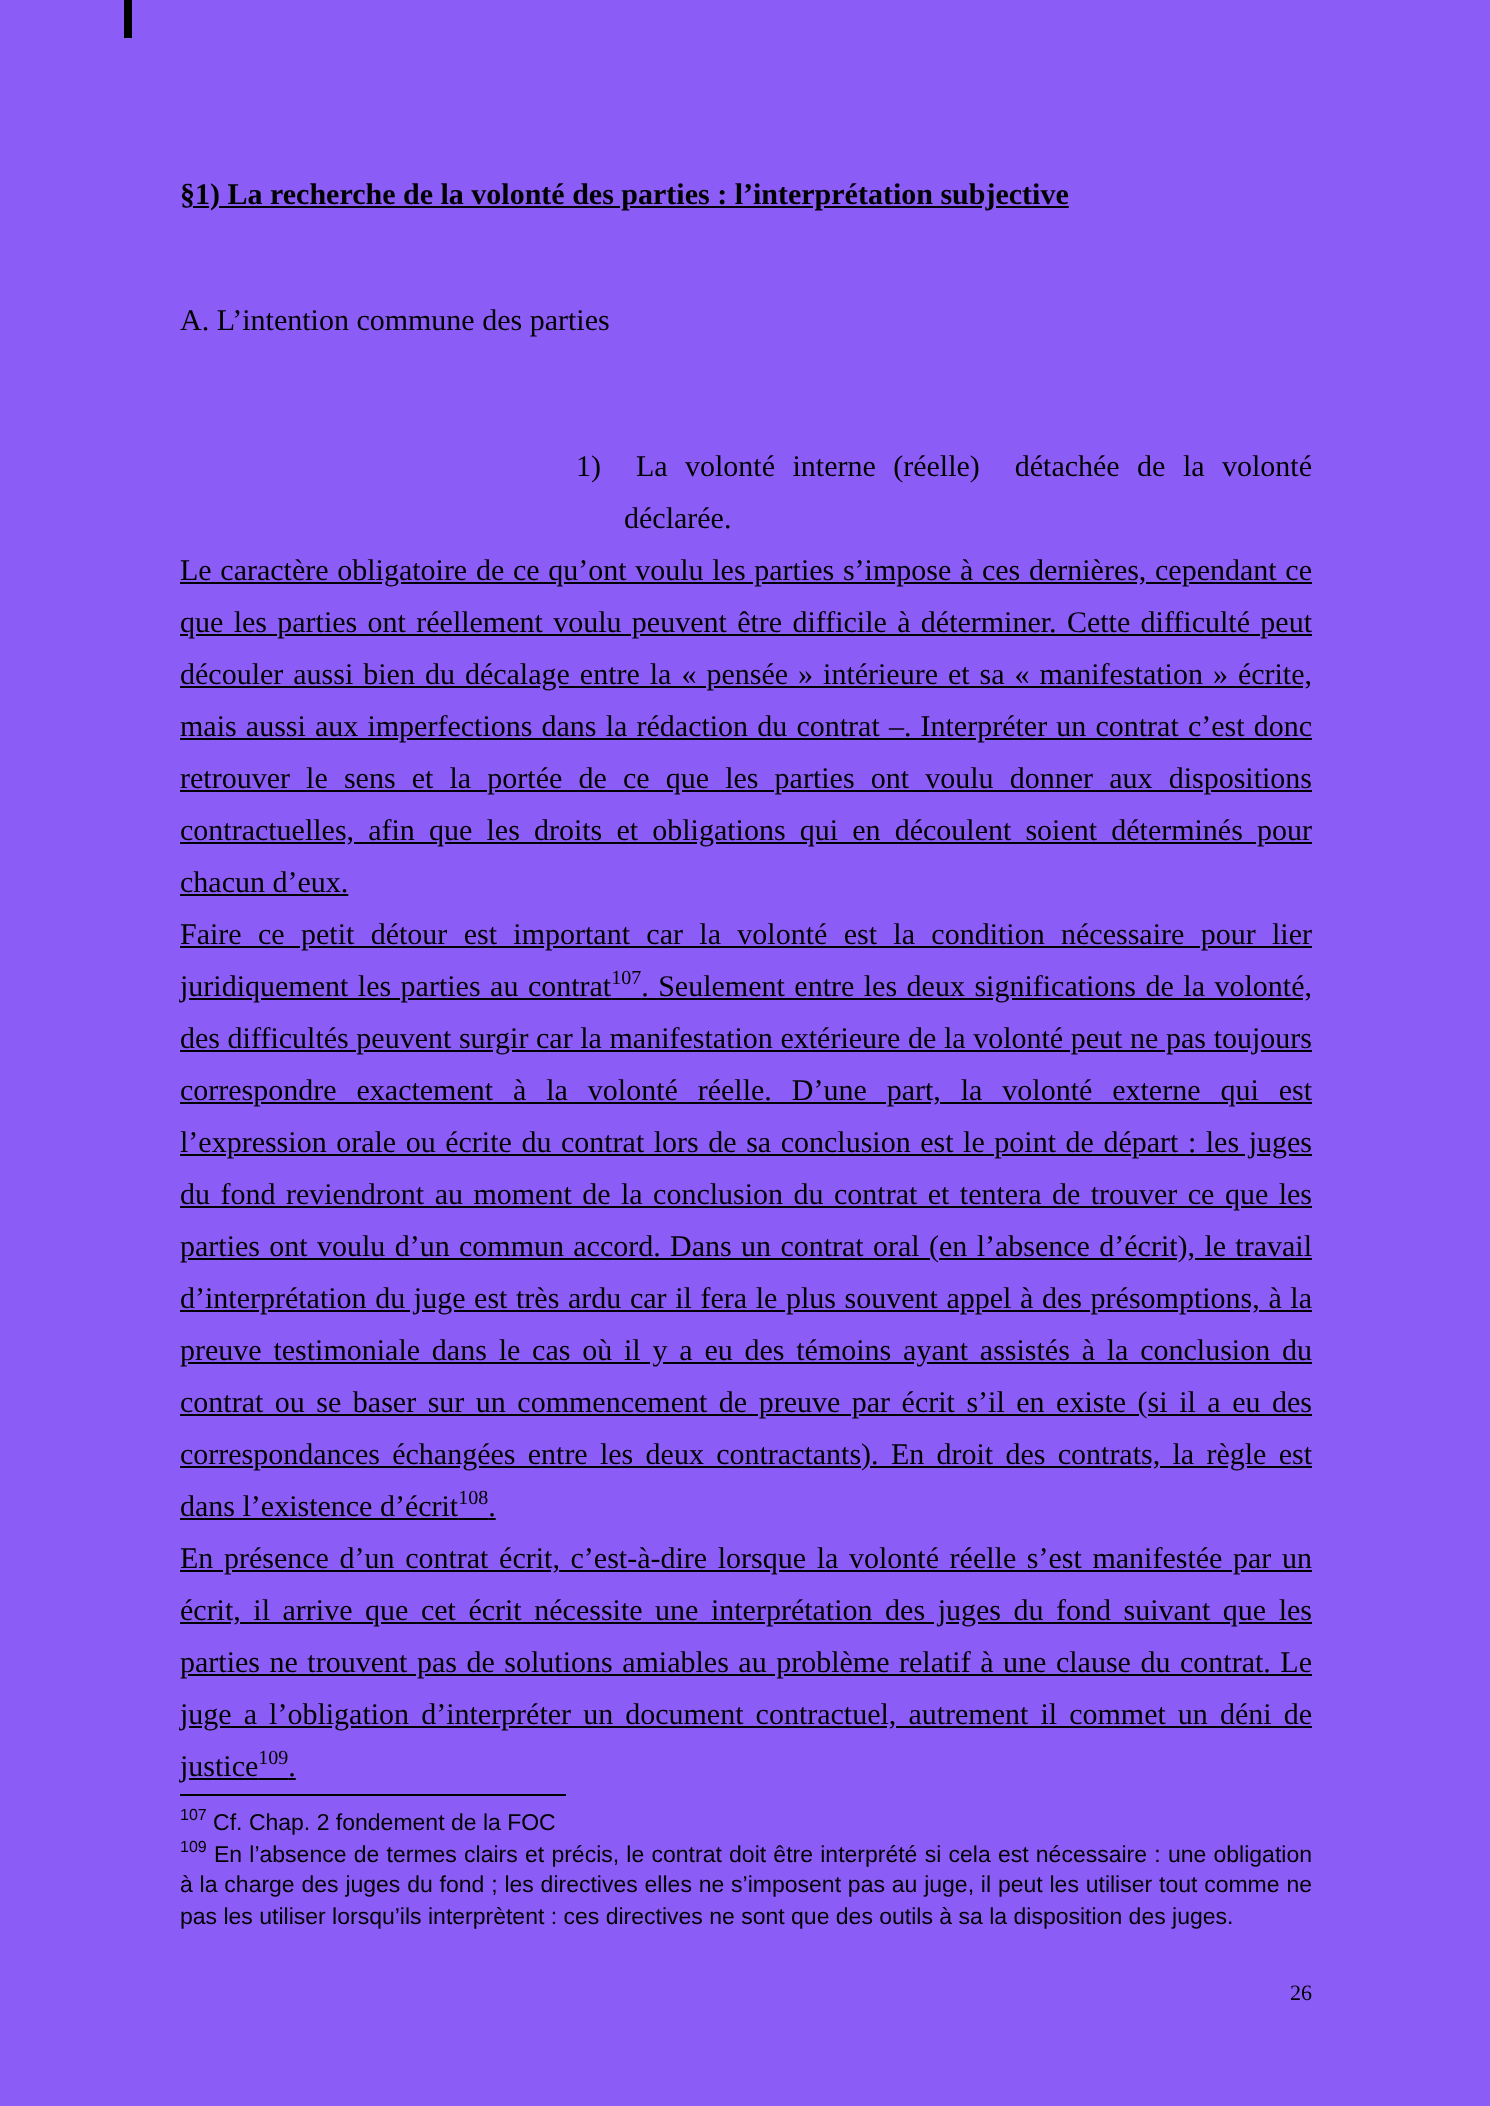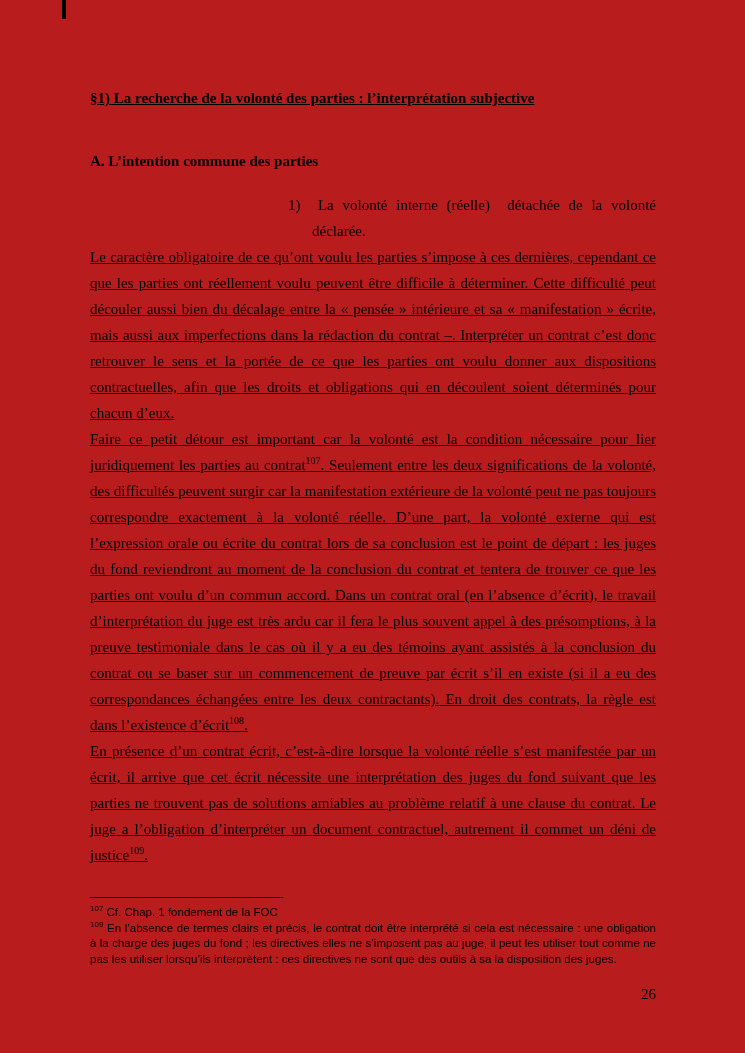--- a/index.html
+++ b/index.html
@@ -5,21 +5,21 @@
   html, body {
     margin: 0;
     padding: 0;
     background: #ffffff;
   }
   .page {
     position: relative;
     width: 745px;
     height: 1053px;
     box-sizing: border-box;
-    background: #b91c1c;
+    background: #8b5cf6;
     padding: 85px 89px 0 90px;
     font-family: "Liberation Serif", serif;
     font-size: 15px;
     color: #000000;
     overflow: hidden;
   }
   .scan-mark {
     position: absolute;
     left: 62px;
     top: 0;
@@ -27,23 +27,23 @@
     height: 19px;
     background: #000000;
   }
   .heading {
     font-weight: bold;
     text-decoration: underline;
     line-height: 26px;
     margin: 0 0 37px 0;
   }
   .subheading {
-    font-weight: bold;
+    font-weight: normal;
     line-height: 26px;
-    margin: 0 0 18px 0;
+    margin: 0 0 47px 0;
   }
   .numbered {
     margin: 0 0 0 198px;
     padding-left: 24px;
     text-indent: -24px;
     text-align: justify;
     line-height: 26px;
   }
   p.body {
     margin: 0;
@@ -77,21 +77,21 @@
   }
   .footnote sup {
     font-size: 8px;
     line-height: 0;
     vertical-align: super;
   }
   .pagenum {
     position: absolute;
     right: 89px;
     bottom: 50px;
-    font-size: 15px;
+    font-size: 11px;
     font-family: "Liberation Serif", serif;
   }
 </style>
 </head>
 <body>
 
 <div class="page">
 
   <div class="scan-mark"></div>
 
@@ -103,21 +103,21 @@
 
   <p class="body">Le caractère obligatoire de ce qu’ont voulu les parties s’impose à ces dernières, cependant ce que les parties ont réellement voulu peuvent être difficile à déterminer. Cette difficulté peut découler aussi bien du décalage entre la « pensée » intérieure et sa « manifestation » écrite, mais aussi  aux imperfections dans la rédaction du contrat –. Interpréter un contrat c’est donc retrouver le sens et la portée de ce que les parties ont voulu donner aux dispositions contractuelles, afin que les droits et obligations qui en découlent soient déterminés pour chacun d’eux.</p>
 
   <p class="body"><span>Faire ce petit détour est important car la volonté est la condition nécessaire pour lier juridiquement les parties au contrat</span><sup class="ref">107</sup><span>. Seulement entre les deux significations de la volonté, des difficultés peuvent surgir car la manifestation extérieure de la volonté peut ne pas toujours correspondre exactement à la volonté réelle. D’une part, la volonté externe qui est l’expression orale ou écrite du contrat lors de sa conclusion est le point de départ : les juges du fond reviendront au moment de la conclusion du contrat et tentera de trouver ce que les parties ont voulu d’un commun accord. Dans un contrat oral (en l’absence d’écrit), le travail d’interprétation du juge est très ardu car il fera le plus souvent appel à des présomptions, à la preuve testimoniale dans le cas où il y a eu des témoins ayant assistés à la conclusion du contrat ou se baser sur un commencement de preuve par écrit s’il en existe (si il a eu  des correspondances échangées entre les deux contractants). En droit des contrats, la règle est dans l’existence d’écrit</span><sup class="ref">108</sup><span>.</span></p>
 
   <p class="body"><span>En présence d’un contrat écrit, c’est-à-dire lorsque la volonté réelle s’est manifestée par un écrit, il arrive que cet écrit nécessite une interprétation des juges du fond suivant que les parties ne trouvent pas de solutions amiables au problème relatif à une clause du contrat. Le juge a l’obligation d’interpréter un document contractuel, autrement il commet un déni de justice</span><sup class="ref">109</sup><span>.</span></p>
 
   <div class="footnotes">
     <div class="fnsep"></div>
 
-    <p class="footnote"><sup>107</sup><span> Cf. Chap. 1 fondement de la FOC</span></p>
+    <p class="footnote"><sup>107</sup><span> Cf. Chap. 2 fondement de la FOC</span></p>
 
 
     <p class="footnote"><sup>109</sup><span> En l’absence de termes clairs et précis, le contrat doit être interprété si cela est nécessaire : une obligation à la charge des juges du fond ; les directives elles ne s’imposent pas au juge, il peut les utiliser tout comme ne pas les utiliser lorsqu’ils interprètent : ces directives ne sont que des outils à sa la disposition des juges.</span></p>
   </div>
 
   <div class="pagenum">26</div>
 
 </div>
 
 </body></html>

